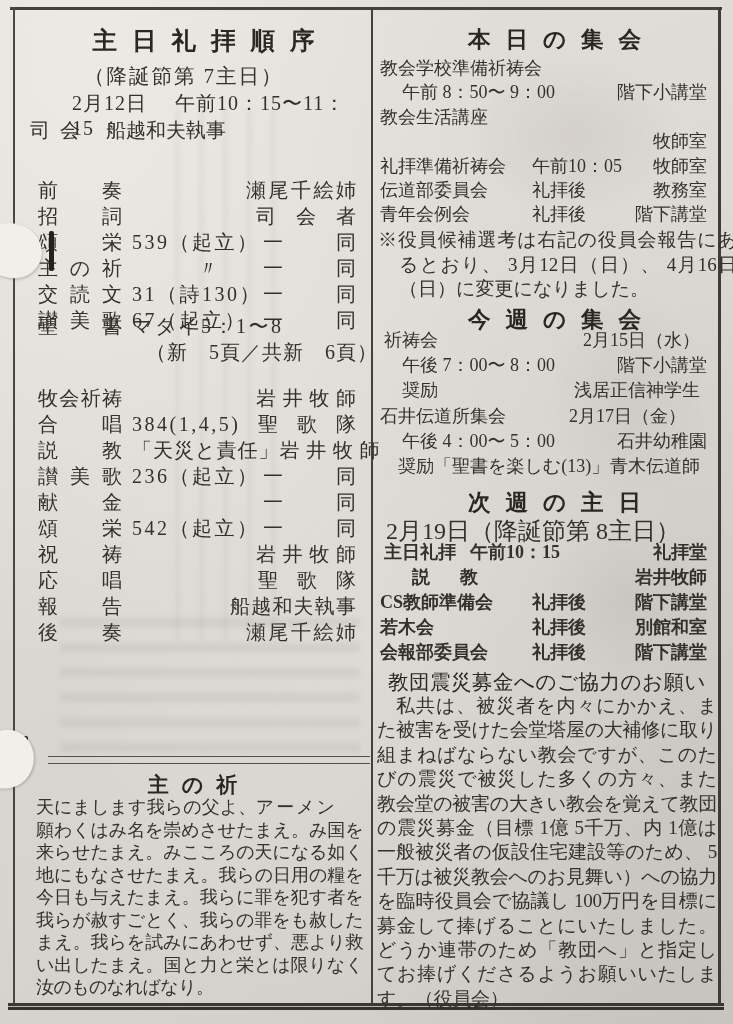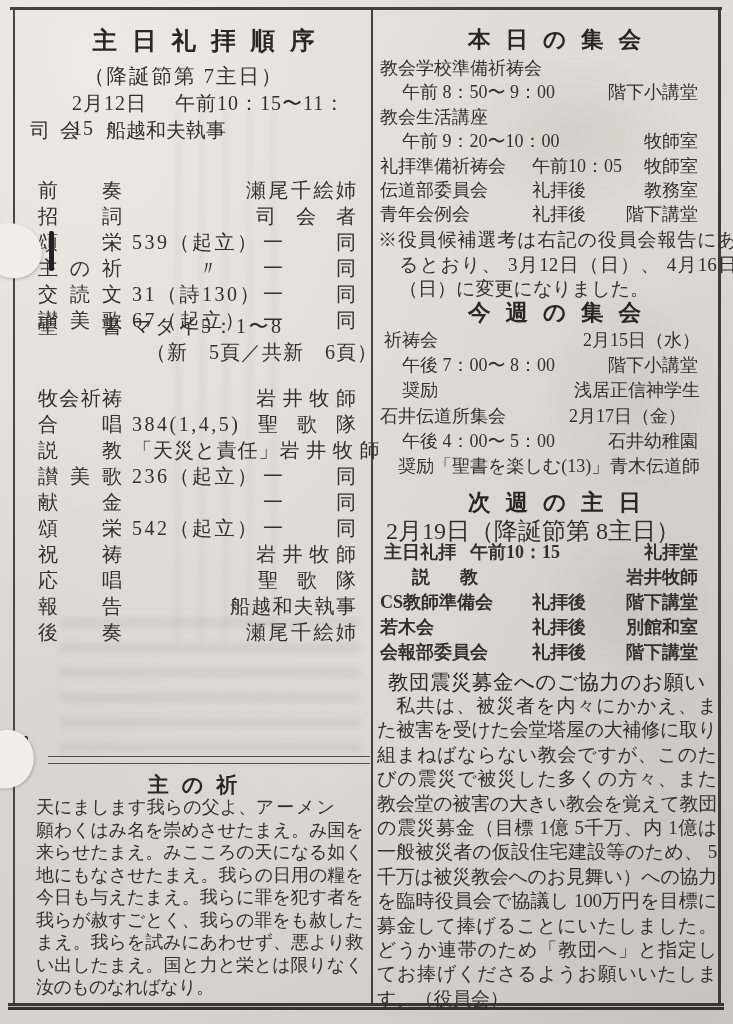--- a/index.html
+++ b/index.html
@@ -60,31 +60,31 @@
   
   .p-title{position:absolute;top:771px;left:0;width:372px;text-align:center;
     font-size:21px;font-weight:bold;letter-spacing:13px;padding-left:13px;color:#2a2622;}
   .p-body{position:absolute;top:796px;left:36px;width:327px;font-size:18px;line-height:22.5px;
     letter-spacing:-0.6px;text-align:justify;}
   .amen{float:right;margin-right:26px;letter-spacing:2px;}
   
   .col-r{position:absolute;left:376px;top:0;width:342px;}
   .rtitle{position:absolute;left:0;width:342px;text-align:center;font-size:22.5px;font-weight:bold;
     letter-spacing:15px;padding-left:15px;color:#2a2622;}
-  #t-today{top:24px;} #t-week{top:297px;} #t-next{top:487px;}
+  #t-today{top:24px;} #t-week{top:304px;} #t-next{top:487px;}
   .rbox{position:absolute;left:0;width:342px;}
   #rows-today{top:56px;} #rows-week{top:328px;} #rows-next{top:540px;}
   .rrow{display:flex;align-items:flex-start;height:24.4px;font-size:18px;}
   #rows-week .rrow{height:25.2px;}
   #rows-next .rrow{height:25px;font-weight:bold;}
   .rn{flex:none;margin-left:4px;}
   .rn-w{width:152px;}
   .rind{flex:none;width:26px;}
   .rt{flex:none;}
-  .rp{margin-left:auto;margin-right:20px;}
+  .rp{margin-left:auto;margin-right:11px;}
   .rright{margin-left:auto;margin-right:18px;}
   .pad14{padding-right:14px;}
   .ml22{margin-left:22px;} .ml26{margin-left:26px;} .ml8{margin-left:8px;}
   .t-gap{margin-left:14px;}
   .sp30{letter-spacing:30px;margin-left:36px;}
   .note{position:absolute;top:228px;left:2px;width:338px;font-size:19px;line-height:24.5px;
     text-align:justify;padding-left:21px;text-indent:-21px;}
   .nextdate{position:absolute;top:515px;left:10px;font-size:24px;}
   .a-title{position:absolute;top:668px;left:0;width:342px;text-align:center;
     font-size:20.5px;font-weight:normal;letter-spacing:.5px;color:#2a2622;}
@@ -229,21 +229,20 @@
       <div class="rrow">
           <span class="rind"></span>
           <span class="rt">午前 8：50〜 9：00</span>
           <span class="rp">階下小講堂</span>
         </div>
       <div class="rrow">
           <span class="rn">教会生活講座</span>
         </div>
       <div class="rrow">
           <span class="rind"></span>
-          <span class="rt">午前 9：20〜10：00</span>
           <span class="rp">牧師室</span>
         </div>
       <div class="rrow">
           <span class="rn rn-w">礼拝準備祈祷会</span>
           <span class="rt">午前10：05</span>
           <span class="rp">牧師室</span>
         </div>
       <div class="rrow">
           <span class="rn rn-w">伝道部委員会</span>
           <span class="rt">礼拝後</span>

